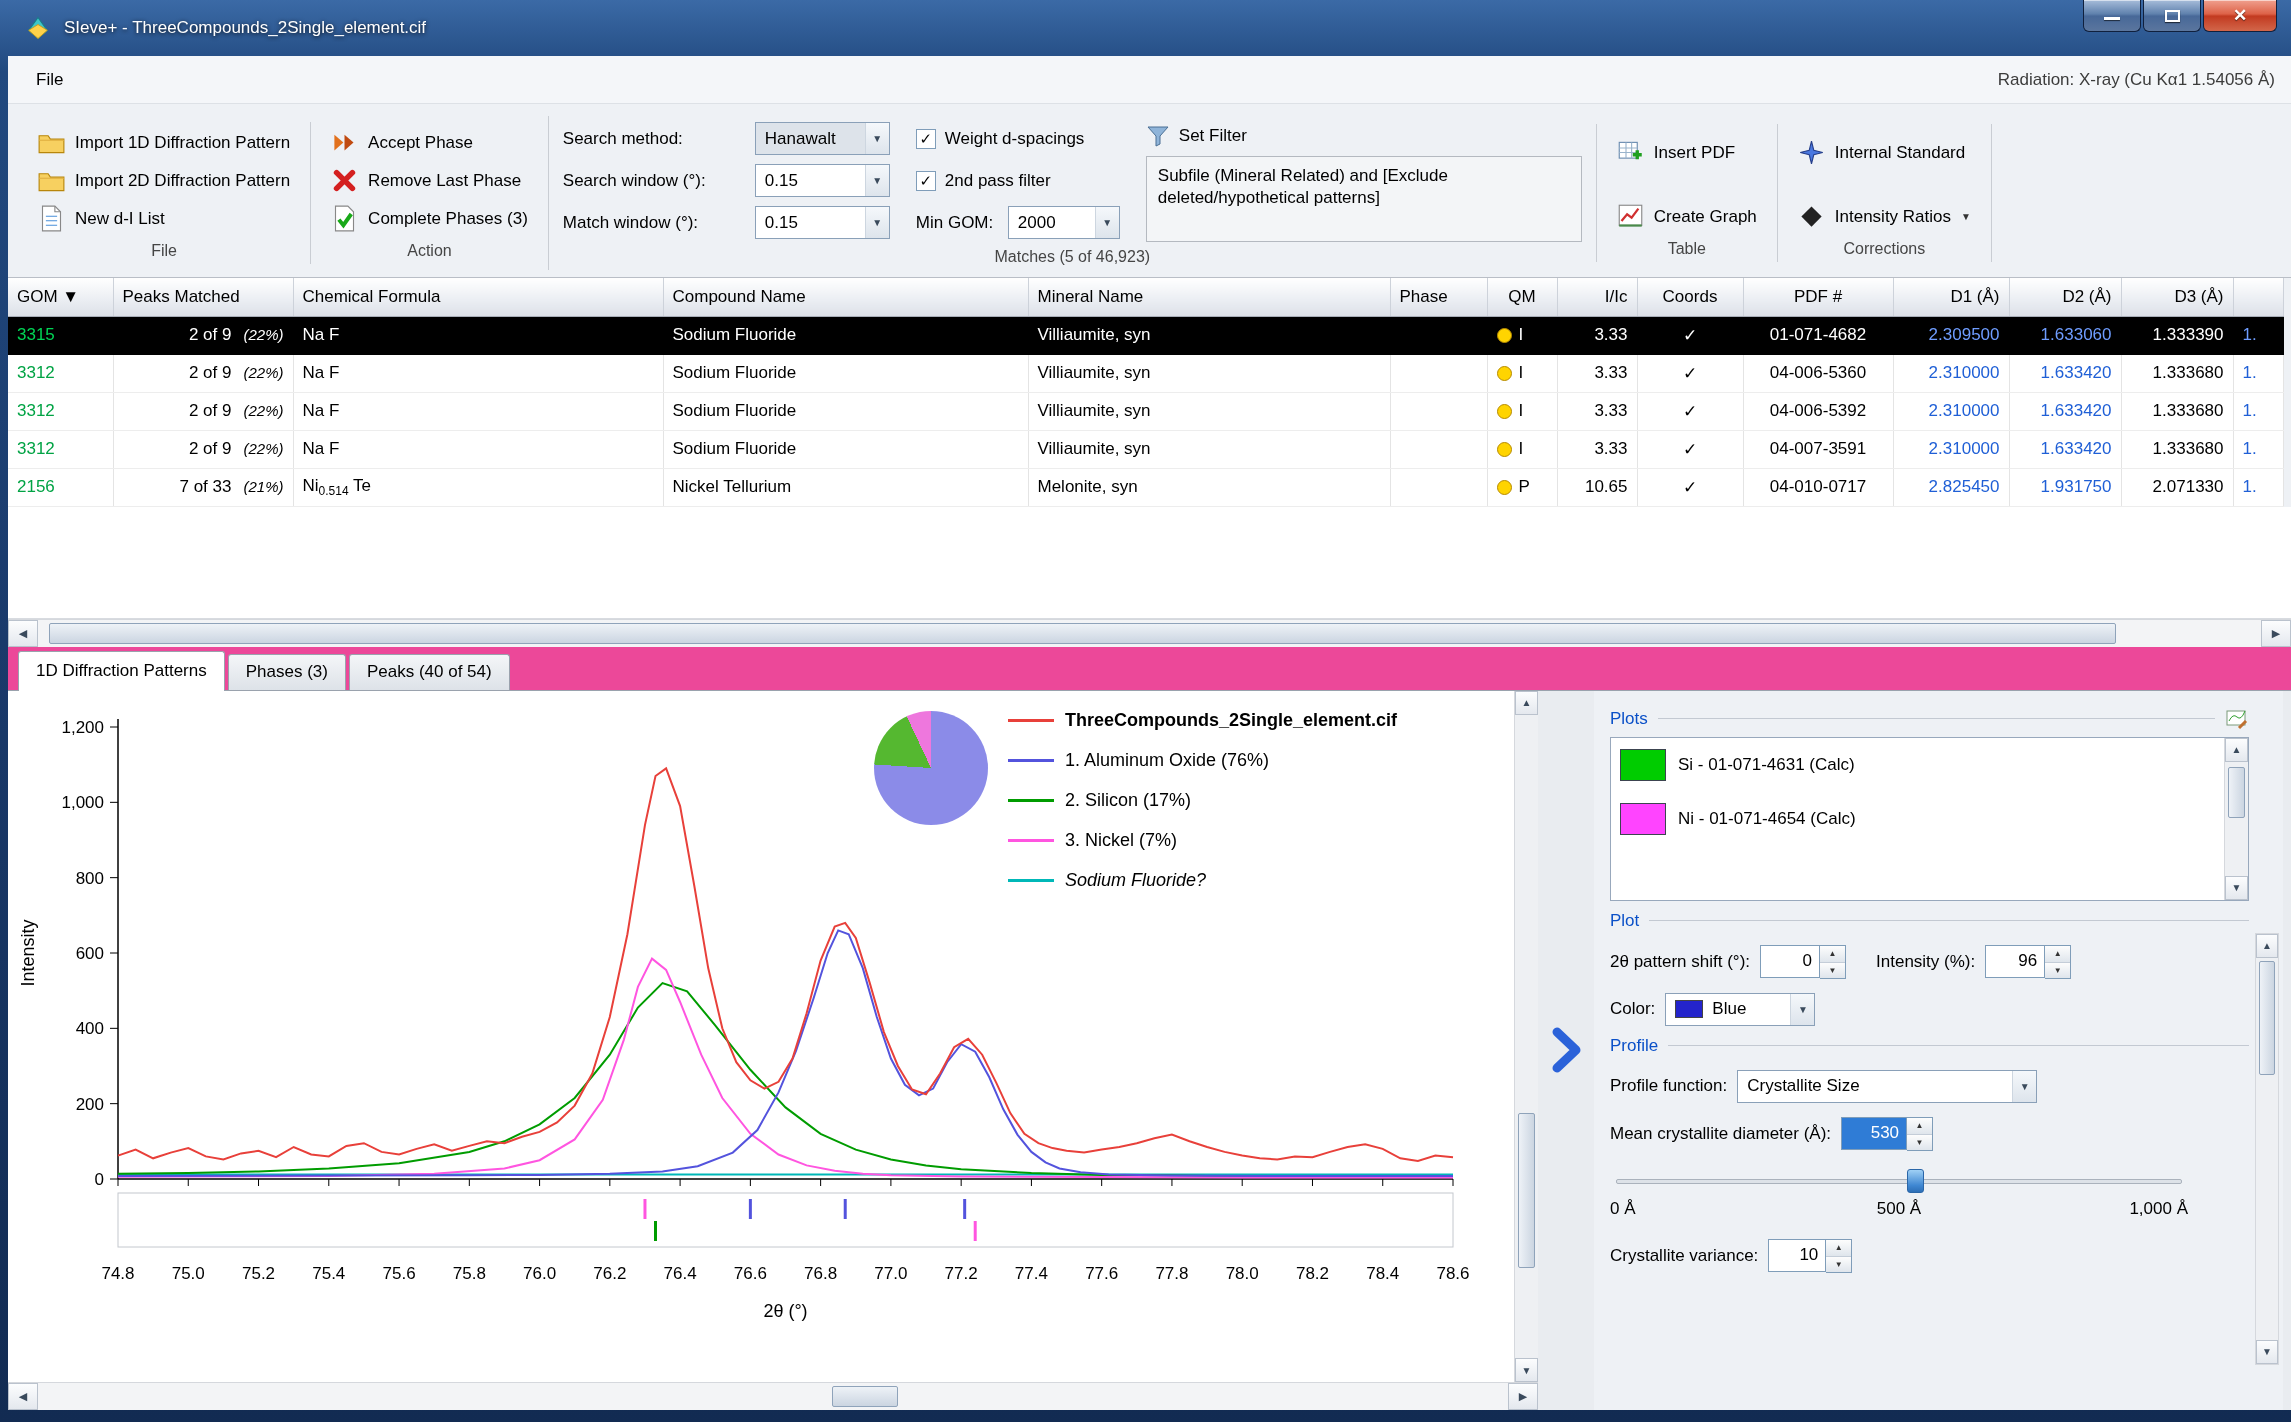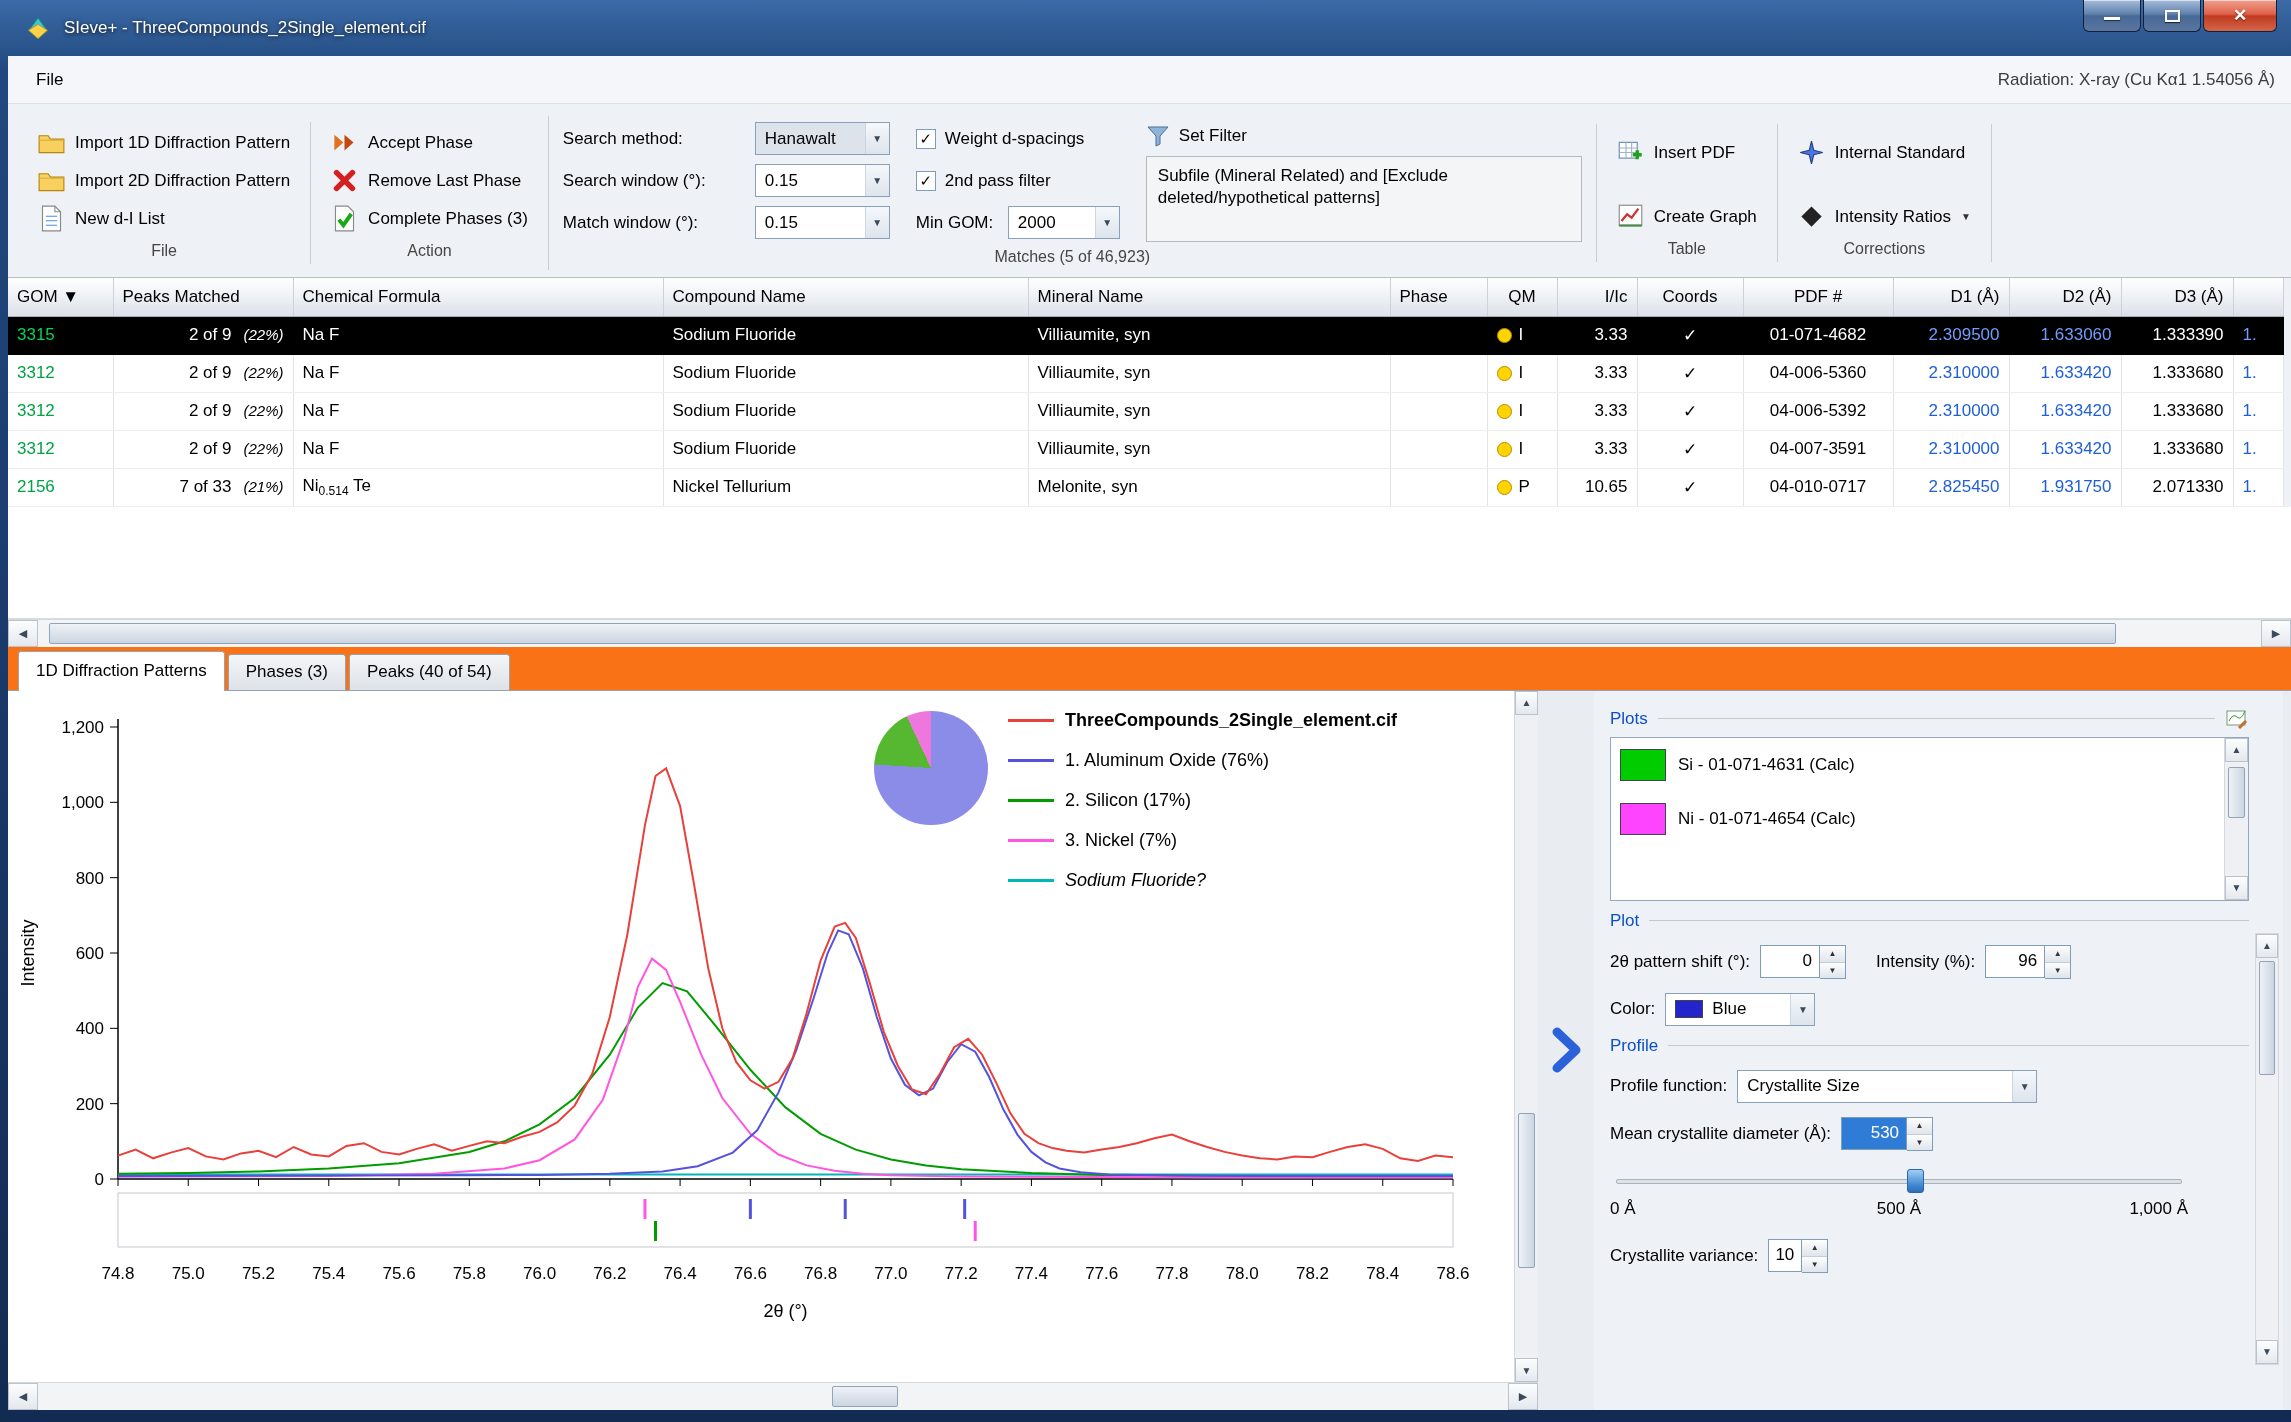--- a/index.html
+++ b/index.html
@@ -76,21 +76,21 @@
   
   .hscroll { height: 28px; display: flex; align-items: stretch; background: #eef0f3; border-top: 1px solid #d5d8dd; }
   .sb-btn { width: 30px; display: flex; align-items: center; justify-content: center; background: linear-gradient(#fcfdfe, #e4e8ee); border: 1px solid #bac2cd; color: #3a4a5c; font-size: 11px; }
   .sb-track { flex: 1; position: relative; background: #f3f4f6; }
   .sb-thumb { position: absolute; top: 3px; bottom: 3px; background: linear-gradient(#eef2f7, #cbd5e1); border: 1px solid #8fa3ba; border-radius: 2px; }
   .vscroll { width: 24px; display: flex; flex-direction: column; background: #eef0f3; border-left: 1px solid #d5d8dd; }
   .vsb-btn { height: 24px; display: flex; align-items: center; justify-content: center; font-size: 10px; color: #3a4a5c; background: linear-gradient(#fcfdfe, #e4e8ee); border: 1px solid #bac2cd; }
   .vsb-track { flex: 1; position: relative; }
   .vsb-thumb { position: absolute; left: 3px; right: 3px; background: linear-gradient(90deg, #eef2f7, #cbd5e1); border: 1px solid #8fa3ba; border-radius: 2px; }
   
-  .tabbar { height: 44px; background: #f97316; display: flex; align-items: flex-end; padding: 4px 10px 0; border-bottom: 1px solid #9aa2ad; gap: 3px; }
+  .tabbar { height: 44px; background: #ec4899; display: flex; align-items: flex-end; padding: 4px 10px 0; border-bottom: 1px solid #9aa2ad; gap: 3px; }
   .tab { height: 36px; padding: 0 17px; display: flex; align-items: center; background: linear-gradient(#f4f6f8, #dde2e8); border: 1px solid #9aa2ad; border-bottom: none; border-radius: 3px 3px 0 0; white-space: nowrap; }
   .tab.active { background: #fff; height: 40px; margin-bottom: -1px; }
   
   .bottom { flex: 1; display: flex; background: #e9ecf0; overflow: hidden; }
   .chart-zone { width: 1530px; display: flex; flex-direction: column; background: #fff; }
   .chart-upper { flex: 1; display: flex; }
   .chart-row { width: 1506px; position: relative; background: #fff; }
   .chart-row svg.main { position: absolute; left: 0; top: 0; }
   svg text { font-family: "Liberation Sans", sans-serif; font-size: 17px; fill: #000; }
   svg text.axis-title { font-size: 18px; }
@@ -683,21 +683,21 @@
         </div>
         <div class="slider-labels">
           <span class="sl-min">0 Å</span>
           <span class="sl-mid">500 Å</span>
           <span class="sl-max">1,000 Å</span>
         </div>
 
         <div class="param-row">
           <span class="lbl">Crystallite variance:</span>
           <div class="spinbox">
-            <span class="spin-input" style="width:34px">10</span>
+            <span class="spin-input" style="width:58px">10</span>
             <span class="spinner">
                 <span class="spin-btn">▲</span>
                 <span class="spin-btn">▼</span>
               </span>
           </div>
         </div>
 
         <div class="panel-vscroll">
           <span class="vsb-btn">▲</span>
           <span class="vsb-track">

